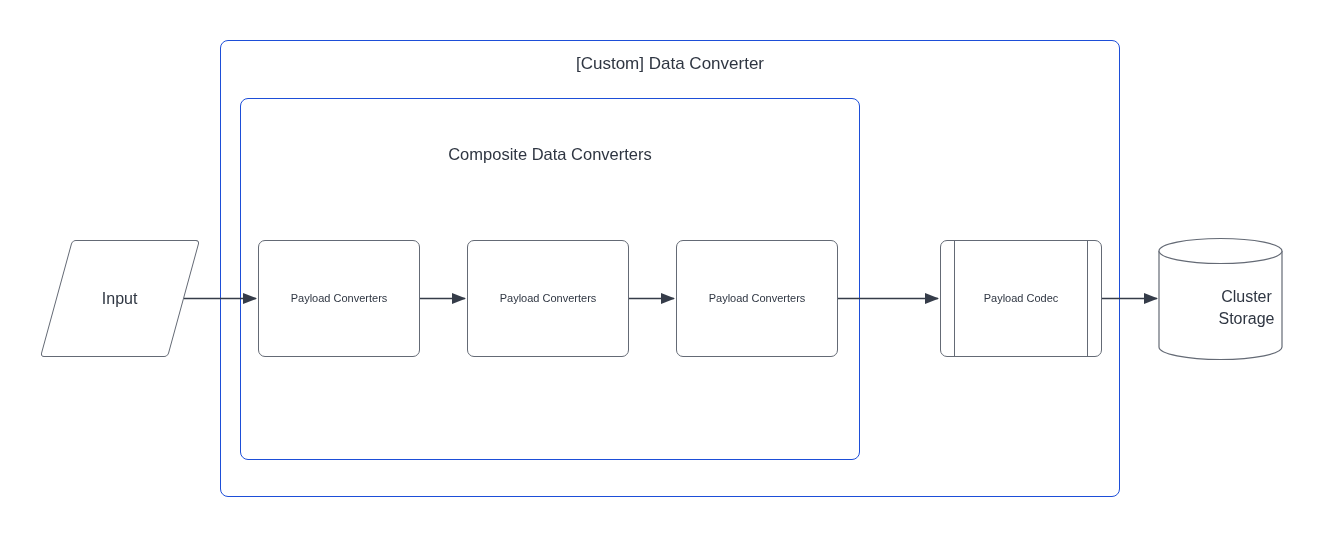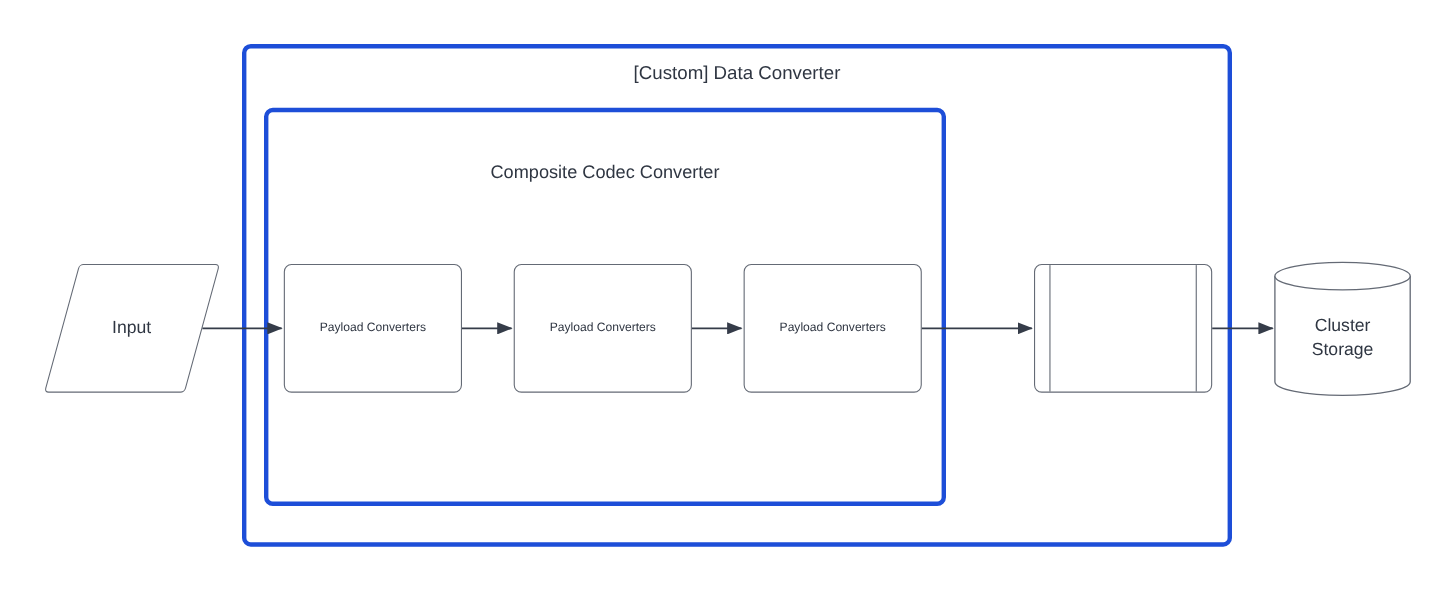--- a/index.html
+++ b/index.html
@@ -11,21 +11,21 @@
     position: relative;
     width: 1320px;
     height: 540px;
     background: #ffffff;
     font-family: "Liberation Sans", "DejaVu Sans", sans-serif;
     color: #2f3642;
     overflow: hidden;
   }
   .container-box {
     position: absolute;
-    border: 4px solid #1d4ed8;
+    border: 1px solid #1d4ed8;
     border-radius: 8px;
     background: transparent;
     box-sizing: border-box;
   }
   .container-title {
     position: absolute;
     left: 0;
     width: 100%;
     text-align: center;
     font-size: 17px;
@@ -92,20 +92,21 @@
   .cylinder-label {
     position: absolute;
     left: 1159px; top: 258px; width: 123px; height: 100px;
     display: flex;
     align-items: center;
     justify-content: center;
     text-align: center;
     font-size: 16px;
     line-height: 1.35;
     z-index: 4;
+    padding-left: 26px;
   }
   .cylinder-label .node-label { max-width: 80px; }
 
   svg.overlay {
     position: absolute;
     left: 0; top: 0;
     width: 1320px;
     height: 540px;
     z-index: 3;
     pointer-events: none;
@@ -114,40 +115,41 @@
 </head>
 <body>
 
 <div class="canvas">
 
   <div class="container-box" style="left:220px; top:40px; width:900px; height:457px;">
     <div class="container-title" style="top:13px;">[Custom] Data Converter</div>
   </div>
 
   <div class="container-box" style="left:240px; top:98px; width:620px; height:362px;">
-    <div class="container-title" style="top:46px; font-size:16.5px;">Composite Codec Converter</div>
+    <div class="container-title" style="top:46px; font-size:16.5px;">Composite Data Converters</div>
   </div>
 
   <div class="parallelogram">
     <span class="node-label">Input</span>
   </div>
 
   <div class="node-box" id="converter-1">
     <span class="node-label">Payload Converters</span>
   </div>
   <div class="node-box" id="converter-2">
     <span class="node-label">Payload Converters</span>
   </div>
   <div class="node-box" id="converter-3">
     <span class="node-label">Payload Converters</span>
   </div>
 
   <div class="node-box" id="codec">
     <div class="codec-bar left"></div>
     <div class="codec-bar right"></div>
+    <span class="node-label">Payload Codec</span>
   </div>
 
   <div class="cylinder-label">
     <span class="node-label">Cluster Storage</span>
   </div>
 
   <svg class="overlay" viewBox="0 0 1320 540" xmlns="http://www.w3.org/2000/svg">
     <defs>
       <marker id="arrowhead" markerUnits="userSpaceOnUse" markerWidth="14" markerHeight="11" refX="13" refY="5.5" orient="auto">
         <path d="M0,0 L14,5.5 L0,11 Z" fill="#353c49"></path>

